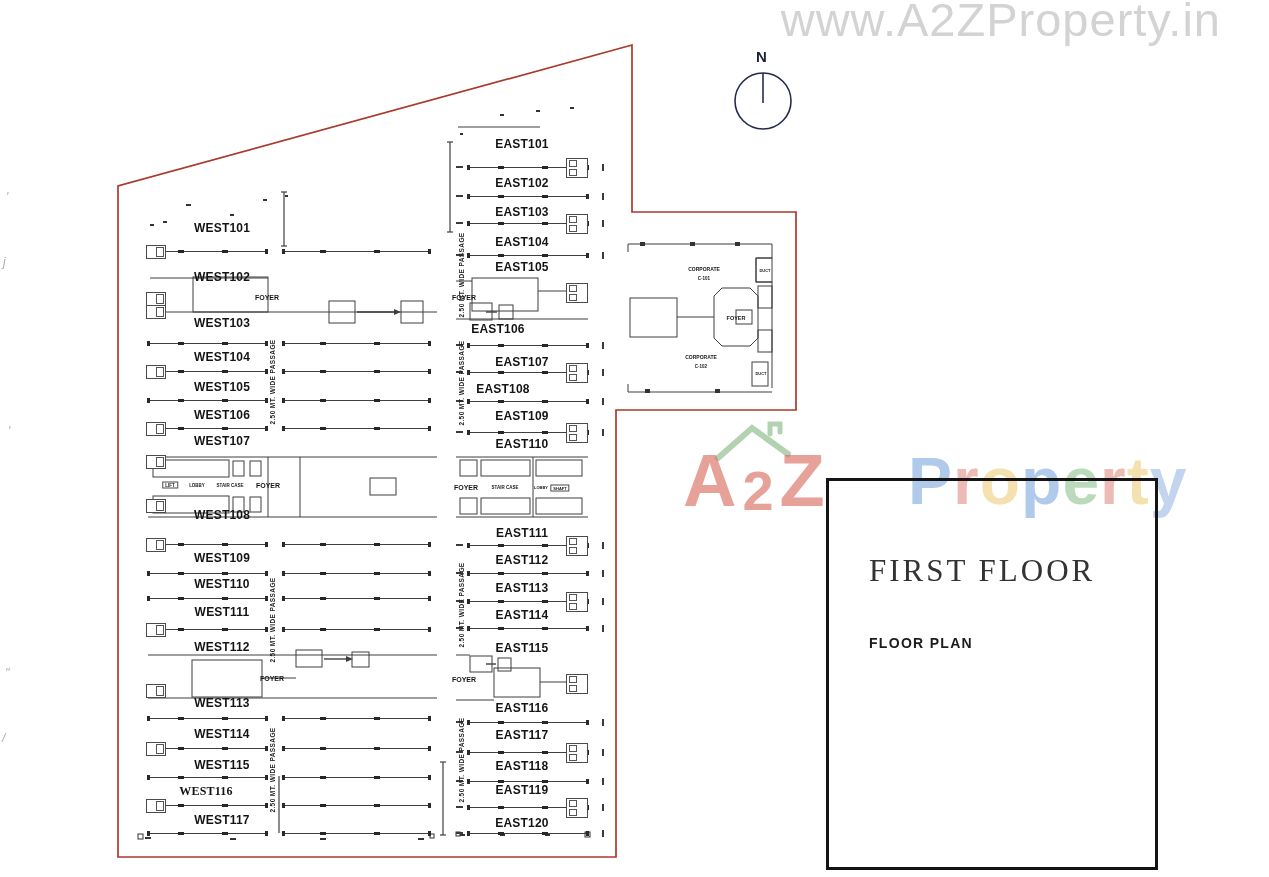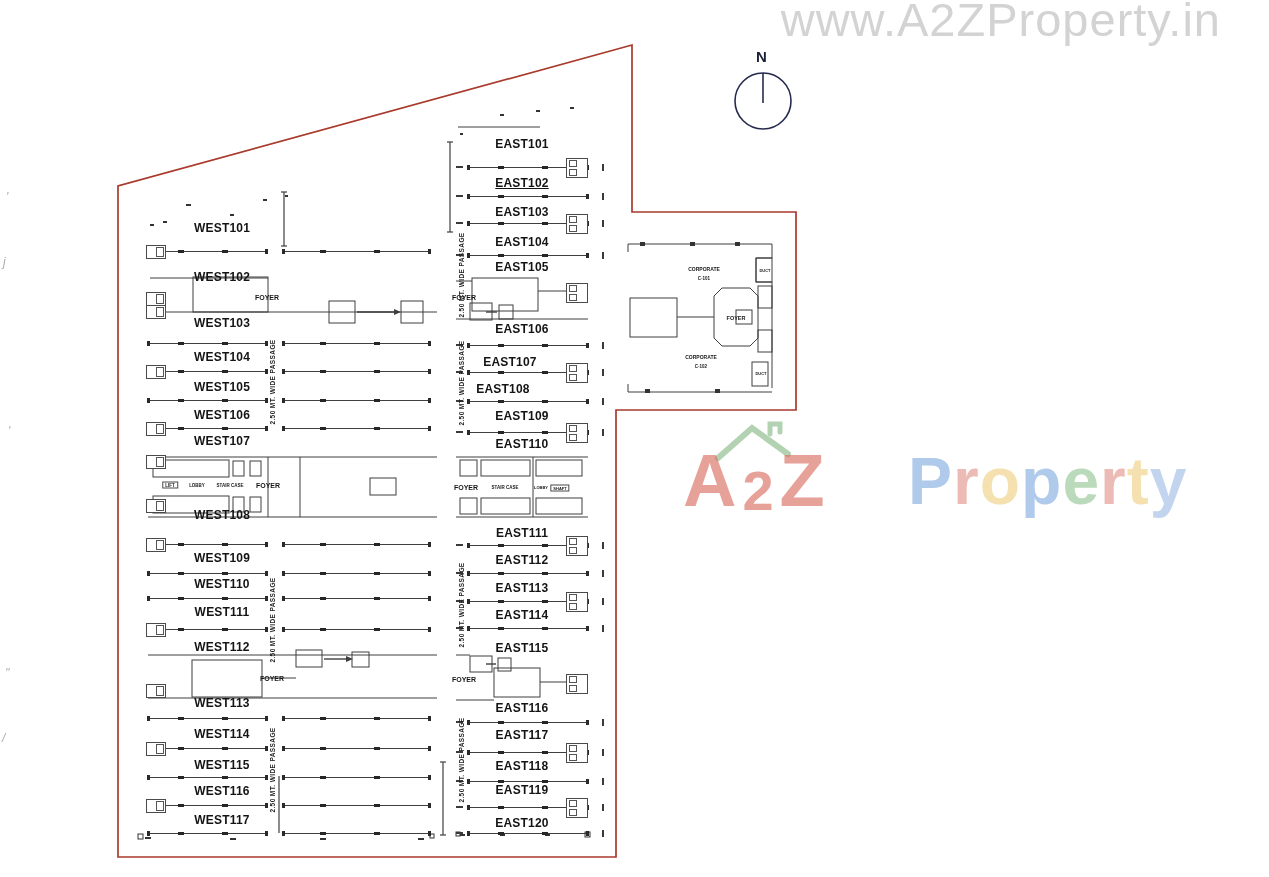--- a/index.html
+++ b/index.html
@@ -192,21 +192,21 @@
       <div class="unit-label" style="left: 160px; width: 124px; top: 415px;">WEST106</div>
       <div class="unit-label" style="left: 160px; width: 124px; top: 441px;">WEST107</div>
       <div class="unit-label" style="left: 160px; width: 124px; top: 515px;">WEST108</div>
       <div class="unit-label" style="left: 160px; width: 124px; top: 558px;">WEST109</div>
       <div class="unit-label" style="left: 160px; width: 124px; top: 584px;">WEST110</div>
       <div class="unit-label" style="left: 160px; width: 124px; top: 612px;">WEST111</div>
       <div class="unit-label" style="left: 160px; width: 124px; top: 647px;">WEST112</div>
       <div class="unit-label" style="left: 160px; width: 124px; top: 703px;">WEST113</div>
       <div class="unit-label" style="left: 160px; width: 124px; top: 734px;">WEST114</div>
       <div class="unit-label" style="left: 160px; width: 124px; top: 765px;">WEST115</div>
-      <div class="unit-label" style="left: 160px; width: 124px; top: 791px;">WEST116</div>
+      <div class="unit-label" style="left: 144px; width: 124px; top: 791px; font-family: Liberation Serif, serif;">WEST116</div>
       <div class="unit-label" style="left: 160px; width: 124px; top: 820px;">WEST117</div>
       <div class="wall" style="left: 148px; top: 251px; width: 119px;">
         <span class="wtick" style="left: 30px;"></span>
         <span class="wtick" style="left: 74px;"></span>
       </div>
       <div class="wall" style="left: 283px; top: 251px; width: 147px;">
         <span class="wtick" style="left: 37px;"></span>
         <span class="wtick" style="left: 91px;"></span>
       </div>
       <div class="wall" style="left: 148px; top: 343px; width: 119px;">
@@ -322,26 +322,26 @@
       <div class="fixture" style="left: 146px; top: 499px;"></div>
       <div class="fixture" style="left: 146px; top: 538px;"></div>
       <div class="fixture" style="left: 146px; top: 623px;"></div>
       <div class="fixture" style="left: 146px; top: 684px;"></div>
       <div class="fixture" style="left: 146px; top: 742px;"></div>
       <div class="fixture" style="left: 146px; top: 799px;"></div>
       <div class="passage-label" style="left: 272px; top: 382px;">2.50 MT. WIDE PASSAGE</div>
       <div class="passage-label" style="left: 272px; top: 620px;">2.50 MT. WIDE PASSAGE</div>
       <div class="passage-label" style="left: 272px; top: 770px;">2.50 MT. WIDE PASSAGE</div>
       <div class="unit-label" style="left: 462px; width: 120px; top: 144px;">EAST101</div>
-      <div class="unit-label" style="left: 462px; width: 120px; top: 183px; text-decoration: underline;">EAST102</div>
+      <div class="unit-label" style="left: 462px; width: 120px; top: 183px;">EAST102</div>
       <div class="unit-label" style="left: 462px; width: 120px; top: 212px;">EAST103</div>
       <div class="unit-label" style="left: 462px; width: 120px; top: 242px;">EAST104</div>
       <div class="unit-label" style="left: 462px; width: 120px; top: 267px;">EAST105</div>
-      <div class="unit-label" style="left: 462px; width: 120px; top: 329px;">EAST106</div>
-      <div class="unit-label" style="left: 450px; width: 120px; top: 362px;">EAST107</div>
+      <div class="unit-label" style="left: 438px; width: 120px; top: 329px;">EAST106</div>
+      <div class="unit-label" style="left: 462px; width: 120px; top: 362px;">EAST107</div>
       <div class="unit-label" style="left: 443px; width: 120px; top: 389px;">EAST108</div>
       <div class="unit-label" style="left: 462px; width: 120px; top: 416px;">EAST109</div>
       <div class="unit-label" style="left: 462px; width: 120px; top: 444px;">EAST110</div>
       <div class="unit-label" style="left: 462px; width: 120px; top: 533px;">EAST111</div>
       <div class="unit-label" style="left: 462px; width: 120px; top: 560px;">EAST112</div>
       <div class="unit-label" style="left: 462px; width: 120px; top: 588px;">EAST113</div>
       <div class="unit-label" style="left: 462px; width: 120px; top: 615px;">EAST114</div>
       <div class="unit-label" style="left: 462px; width: 120px; top: 648px;">EAST115</div>
       <div class="unit-label" style="left: 462px; width: 120px; top: 708px;">EAST116</div>
       <div class="unit-label" style="left: 462px; width: 120px; top: 735px;">EAST117</div>
@@ -495,13 +495,17 @@
 
   <svg class="roof-svg" width="92" height="44">
     <path d="M6,38 L40,8 L76,34" fill="none" stroke="#74ae74" stroke-width="6" stroke-linecap="round"></path>
     <path d="M58,14 L58,4 L68,4 L68,12" fill="none" stroke="#74ae74" stroke-width="5" stroke-linecap="round"></path>
   </svg>
   <div class="brand">
     <div class="brand-a2z" id="brand-a2z" style="color: rgb(216, 104, 92);"><span>A</span><span class="mid2">2</span><span>Z</span></div>
     <div class="brand-prop" id="brand-prop"><span style="color: rgb(111, 159, 219);">P</span><span style="color: rgb(224, 132, 122);">r</span><span style="color: rgb(236, 201, 111);">o</span><span style="color: rgb(111, 159, 219);">p</span><span style="color: rgb(132, 189, 132);">e</span><span style="color: rgb(224, 132, 122);">r</span><span style="color: rgb(236, 201, 111);">t</span><span style="color: rgb(147, 178, 226);">y</span></div>
   </div>
 
+  <div class="title-box">
+    <div class="first-floor">FIRST FLOOR</div>
+    <div class="floor-plan">FLOOR PLAN</div>
+  </div>
 </div>
 
 </body></html>

